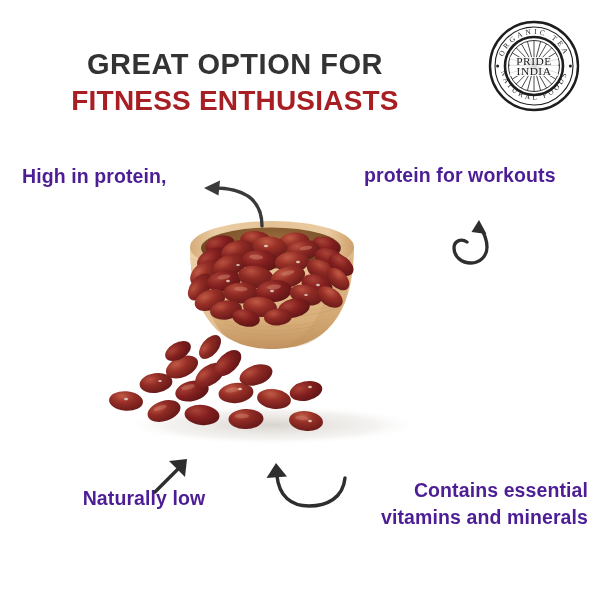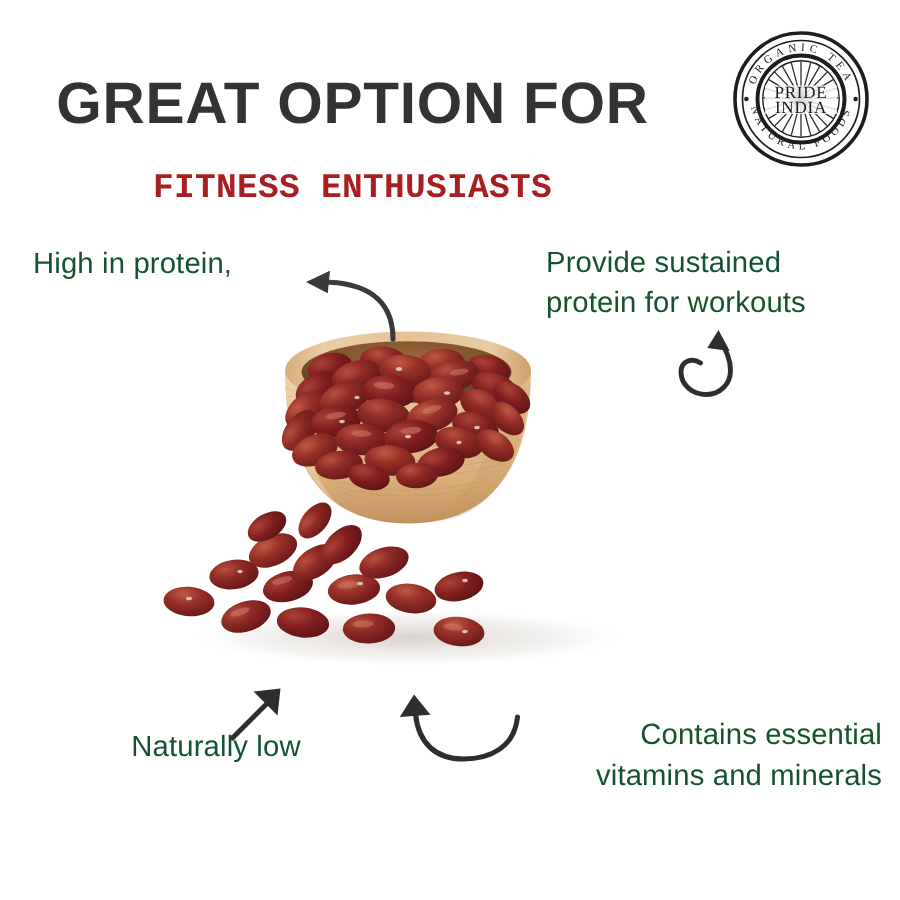--- a/index.html
+++ b/index.html
@@ -21,54 +21,54 @@
   .headline {
     position: absolute;
     left: 0;
     top: 48px;
     width: 470px;
     text-align: center;
   }
   .headline-line1 {
     font-family: "Liberation Sans", sans-serif;
     font-weight: bold;
-    font-size: 39px;
+    font-size: 29px;
     letter-spacing: 0.5px;
     color: #333333;
     line-height: 1.12;
     white-space: nowrap;
   }
   .headline-line2 {
-    font-family: Liberation Mono, monospace;
+    font-family: Liberation Sans, sans-serif;
     font-weight: bold;
-    font-size: 23px;
+    font-size: 28px;
     letter-spacing: 0.2px;
     color: #A81F23;
     line-height: 1.12;
-    margin-top: 21px;
+    margin-top: 5px;
     white-space: nowrap;
   }
 
   
   .logo-badge {
     position: absolute;
     left: 488px;
     top: 20px;
     width: 92px;
     height: 92px;
   }
 
   
   .callout {
     position: absolute;
-    color: #14532d;
+    color: #4c1d95;
     font-family: "Liberation Sans", sans-serif;
     font-size: 19.5px;
     line-height: 1.36;
-    font-weight: normal;
+    font-weight: bold;
     letter-spacing: 0.1px;
   }
   .callout-tl { left: 22px;  top: 163px; text-align: left; width: 205px; }
   .callout-tr { left: 364px; top: 162px; text-align: left; width: 225px; }
   .callout-bl { left: 70px;  top: 485px; text-align: center; width: 148px; }
   .callout-br { left: 352px; top: 477px; text-align: right; width: 236px; }
 
   
   .arrow {
     position: absolute;
@@ -337,21 +337,20 @@
     <div>High in protein,</div>
   </div>
   <div class="arrow arrow-tl">
     <svg width="72" height="52" viewBox="0 0 72 52">
       <path d="M 66,50 C 66,22 46,12 18,12" fill="none" stroke="#3a3a3a" stroke-width="3.4" stroke-linecap="round"></path>
       <path d="M 8,12 L 24,4.5 L 22.5,19.5 Z" fill="#3a3a3a"></path>
     </svg>
   </div>
 
   <div class="callout callout-tr">
-    <div>Provide sustained</div>
     <div>protein for workouts</div>
   </div>
   <div class="arrow arrow-tr">
     <svg width="56" height="56" viewBox="0 0 56 56">
       <path d="M 26,26 C 20,22 13,25 13,32 C 13,41 21,47 30,47
                C 39,47 46,40 46,31 C 46,22 42,15 38,9" fill="none" stroke="#2e2e2e" stroke-width="3.3" stroke-linecap="round"></path>
       <path d="M 38,4 L 45.5,18 L 30.5,16 Z" fill="#2e2e2e"></path>
     </svg>
   </div>
 

